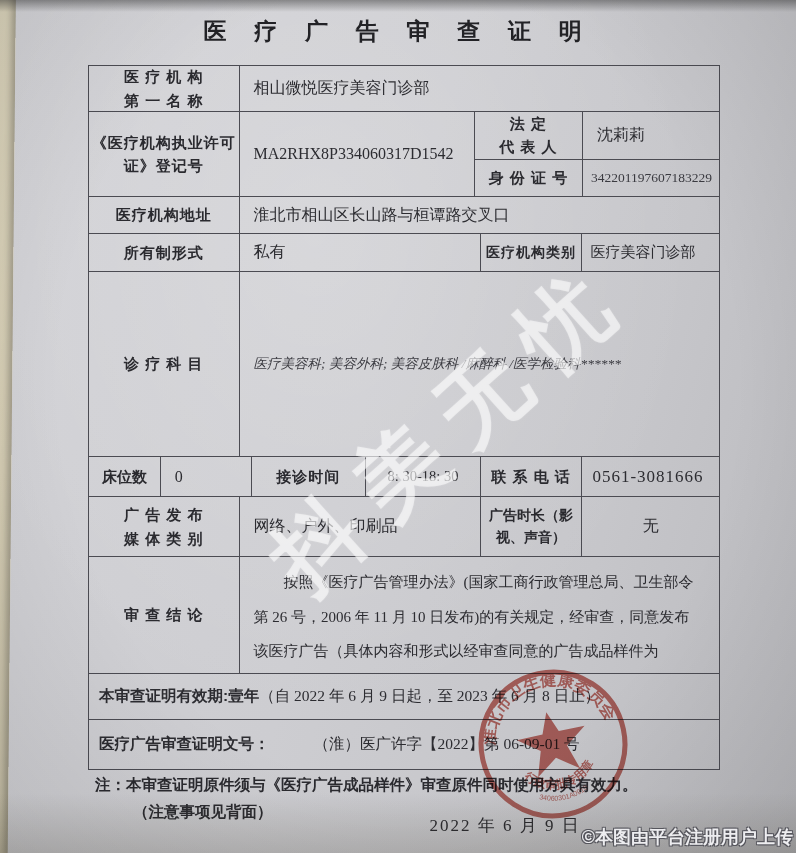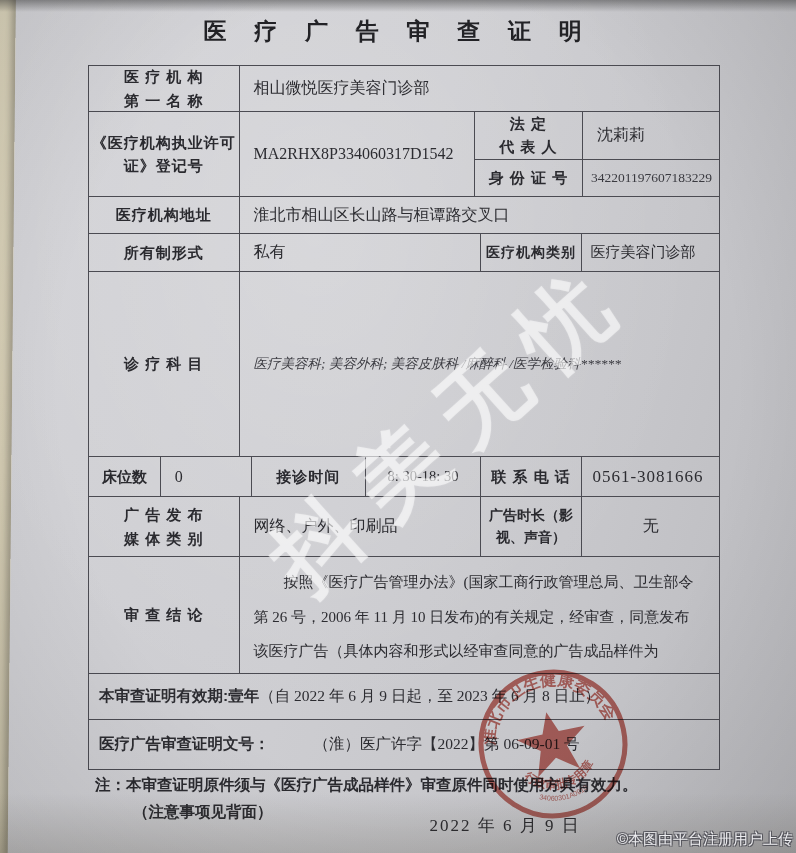--- a/index.html
+++ b/index.html
@@ -63,22 +63,22 @@
 
   .watermark { position:absolute; left:115px; top:368px; width:670px; text-align:center;
     transform:rotate(-42deg); font-family:"Liberation Sans","DejaVu Sans",sans-serif;
     font-weight:bold; font-size:88px; letter-spacing:22px; color:rgba(255,255,255,0.52);
     white-space:nowrap; pointer-events:none; text-shadow:0 0 2px rgba(255,255,255,0.25); }
 
   .seal { position:absolute; left:472px; top:663px; width:162px; height:162px;
     transform:rotate(-12deg); opacity:0.82; mix-blend-mode:multiply; }
 
   .credit { position:absolute; right:3px; bottom:4px;
-    font-family:"Liberation Sans","DejaVu Sans",sans-serif; font-weight:normal;
-    font-size:15px; color:#ededf0;
+    font-family:"Liberation Sans","DejaVu Sans",sans-serif; font-weight:bold;
+    font-size:18px; color:#ededf0;
     text-shadow:1px 1px 0 #55555c, -1px -1px 0 #55555c, 1px -1px 0 #55555c, -1px 1px 0 #55555c; }
 </style>
 </head>
 <body>
 
 <div class="photo">
   <div class="paper"></div>
 
   <div class="doc">
     <div class="title">医 疗 广 告 审 查 证 明</div>

